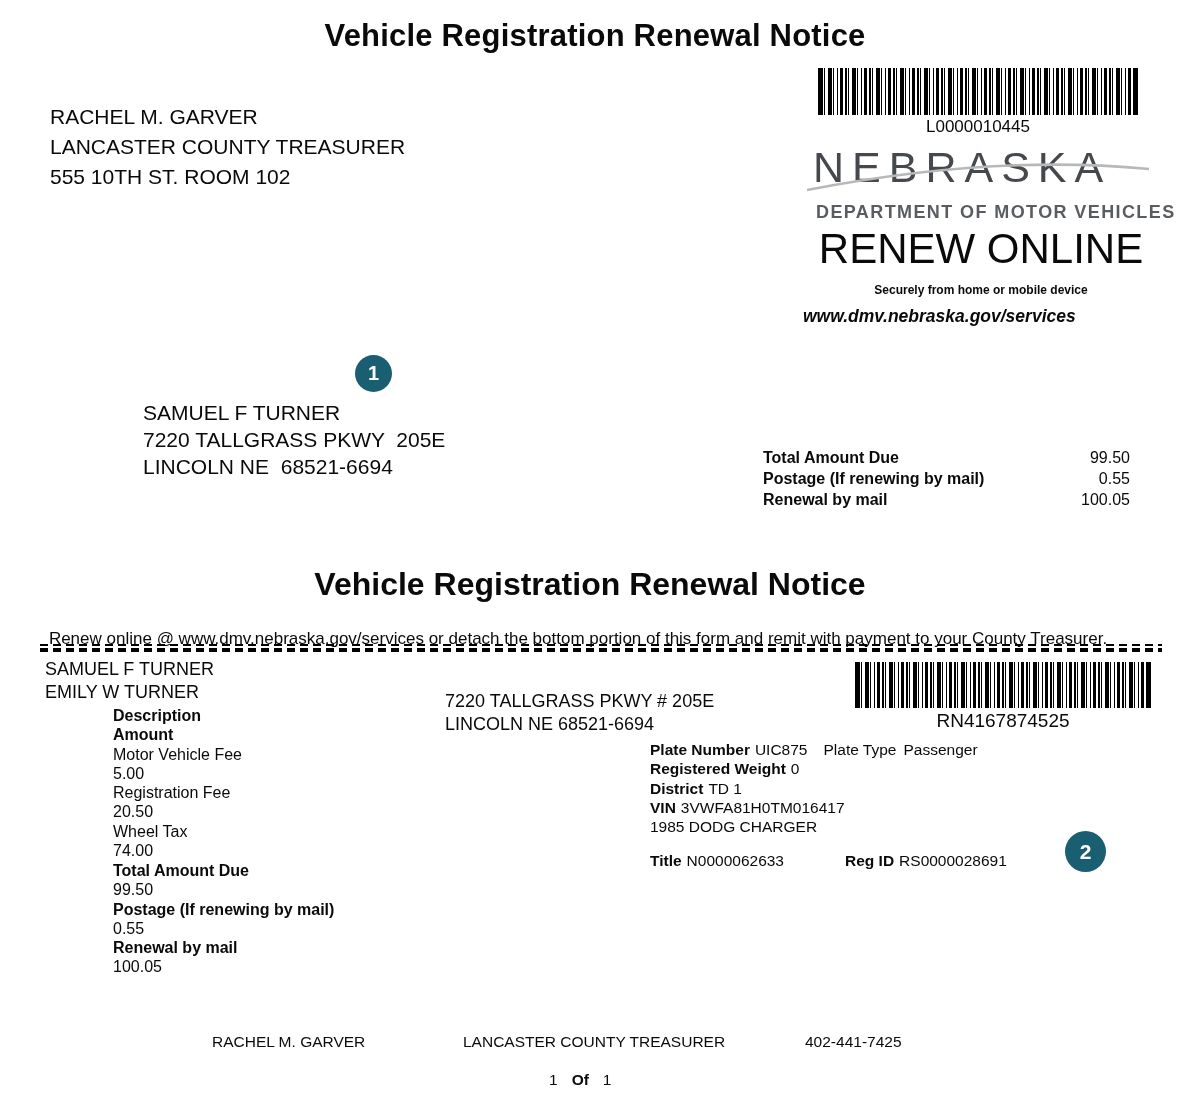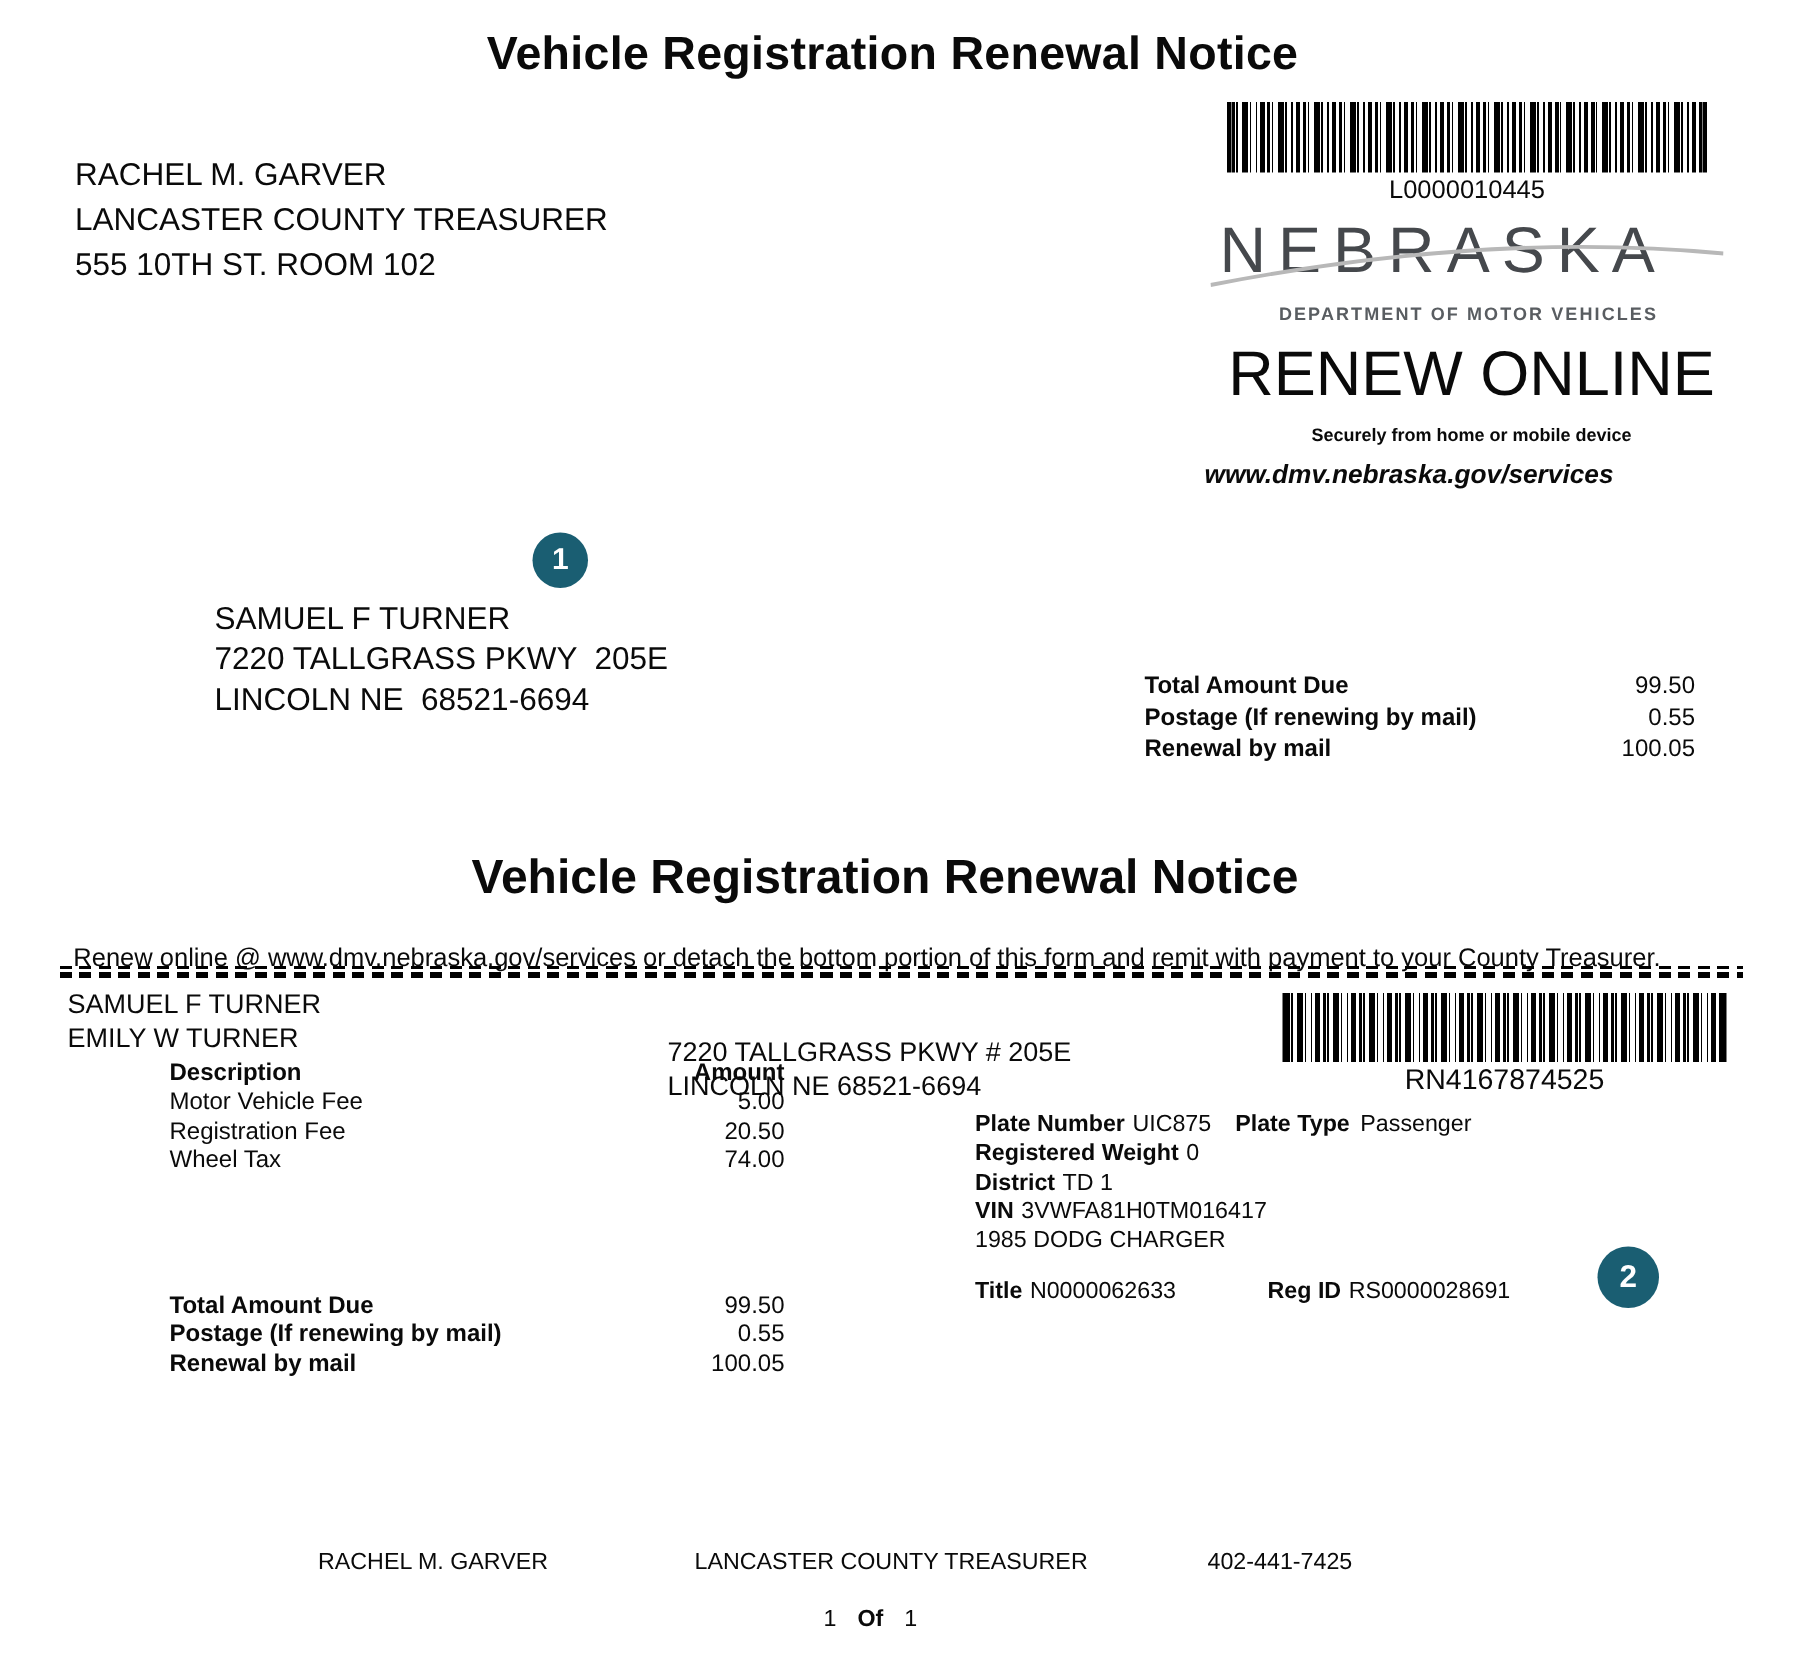--- a/index.html
+++ b/index.html
@@ -35,21 +35,21 @@
   .barcode-1-label { left:818px; top:117px; width:320px; text-align:center; font-size:17px; }
 
   .logo-wrap { left:813px; top:142px; width:330px; height:58px; }
   .logo-text {
     font-size:43px; letter-spacing:8px; color:#45484c;
     font-weight:400; line-height:50px; white-space:nowrap;
   }
   .logo-swoosh { position:absolute; left:-6px; top:0; width:342px; height:60px; }
   .logo-sub {
     left:816px; top:202px; width:326px; text-align:center;
-    font-size:12px; font-weight:bold; letter-spacing:1.4px; color:#595d61;
+    font-size:18px; font-weight:bold; letter-spacing:1.4px; color:#595d61;
     white-space:nowrap;
   }
   .renew-headline { left:803px; top:225px; width:356px; text-align:center;
     font-size:42px; font-weight:normal; letter-spacing:0px; white-space:nowrap; }
   .renew-sub { left:803px; top:283px; width:356px; text-align:center;
     font-size:12px; font-weight:bold; }
   .renew-url { left:803px; top:306px; width:356px; text-align:left;
     font-size:17.5px; font-weight:bold; font-style:italic; }
 
   .badge {
@@ -76,26 +76,26 @@
     background:repeating-linear-gradient(90deg,#000 0 8px, transparent 8px 13px); }
   .dash-sep .row2 { margin-top:2px; height:4px;
     background:repeating-linear-gradient(90deg,#000 0 8px, transparent 8px 13px); }
 
   .owners-block { left:45px; top:658px; font-size:18px; line-height:23px; }
   .detach-address-block { left:445px; top:690px; font-size:18px; line-height:23px; }
   .barcode-2 { left:855px; top:662px; width:290px; height:46px; }
   .barcode-2-label { left:855px; top:710px; width:296px; text-align:center; font-size:19px; }
 
   .fee-table { left:113px; top:706px; width:410px; font-size:16px; line-height:19.3px; }
-  .fee-row { display:flex; justify-content:space-between; }
+  .fee-row { display:flex; justify-content:space-between;flex-direction:column; }
   .fee-totals { left:113px; top:861px; width:410px; font-size:16px; line-height:19.3px; }
 
   .vehicle-block { left:650px; top:740px; width:480px; font-size:15.5px; line-height:19.3px; }
   .vehicle-block .lbl { font-weight:bold; margin-right:5px; }
-  .vehicle-block .lbl2 { font-weight:bold; margin-left:16px; margin-right:7px; }
+  .vehicle-block .lbl2 { font-weight:normal; margin-left:16px; margin-right:7px; }
   .title-reg-row { position:relative; margin-top:15px; height:19px; }
   .title-reg-row .regid { position:absolute; left:195px; top:0; }
 
   
   .footer-name   { left:212px; top:1033px; font-size:15.5px; }
   .footer-office { left:463px; top:1033px; font-size:15.5px; }
   .footer-phone  { left:805px; top:1033px; font-size:15.5px; }
   .page-row { left:549px; top:1071px; display:flex; gap:14px; font-size:15.5px; }
 </style>
 </head>

